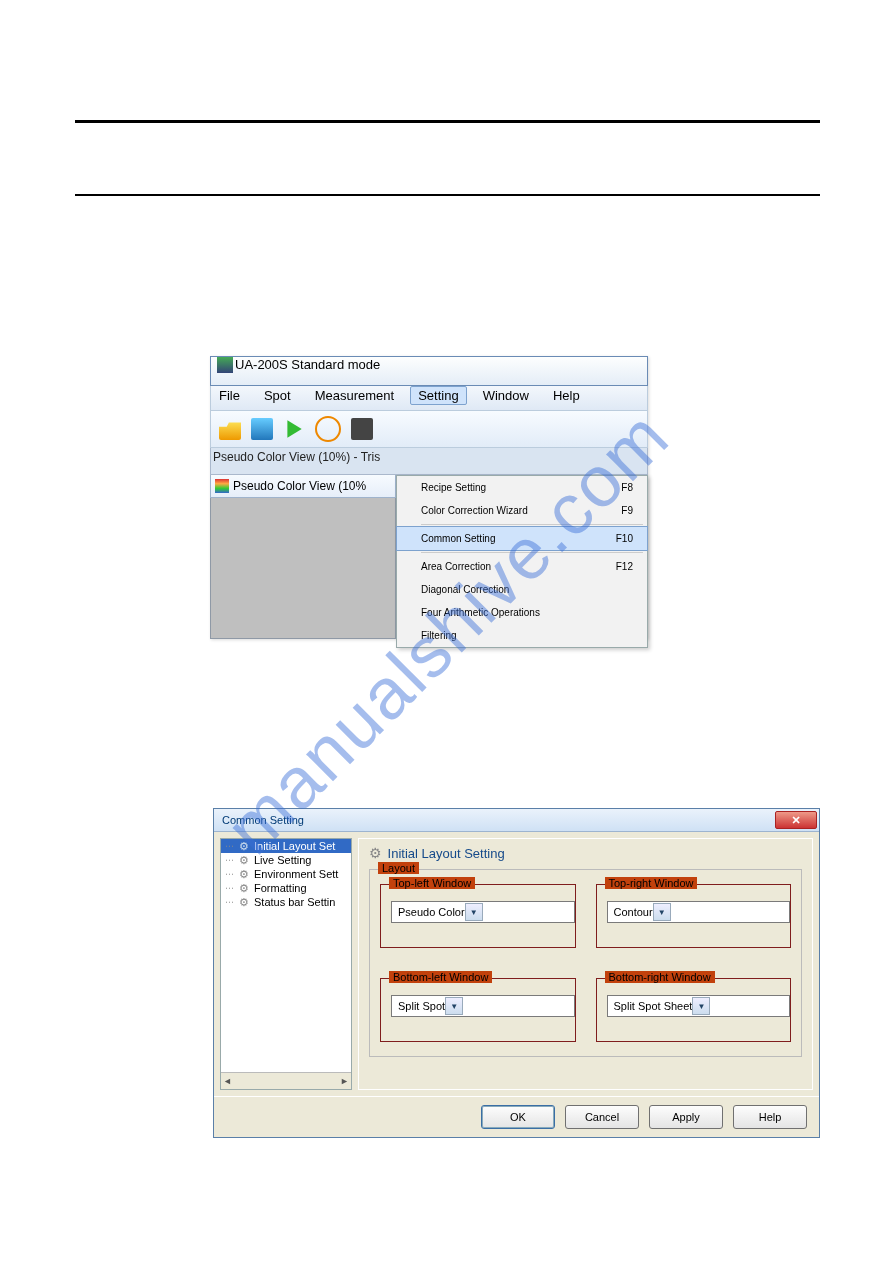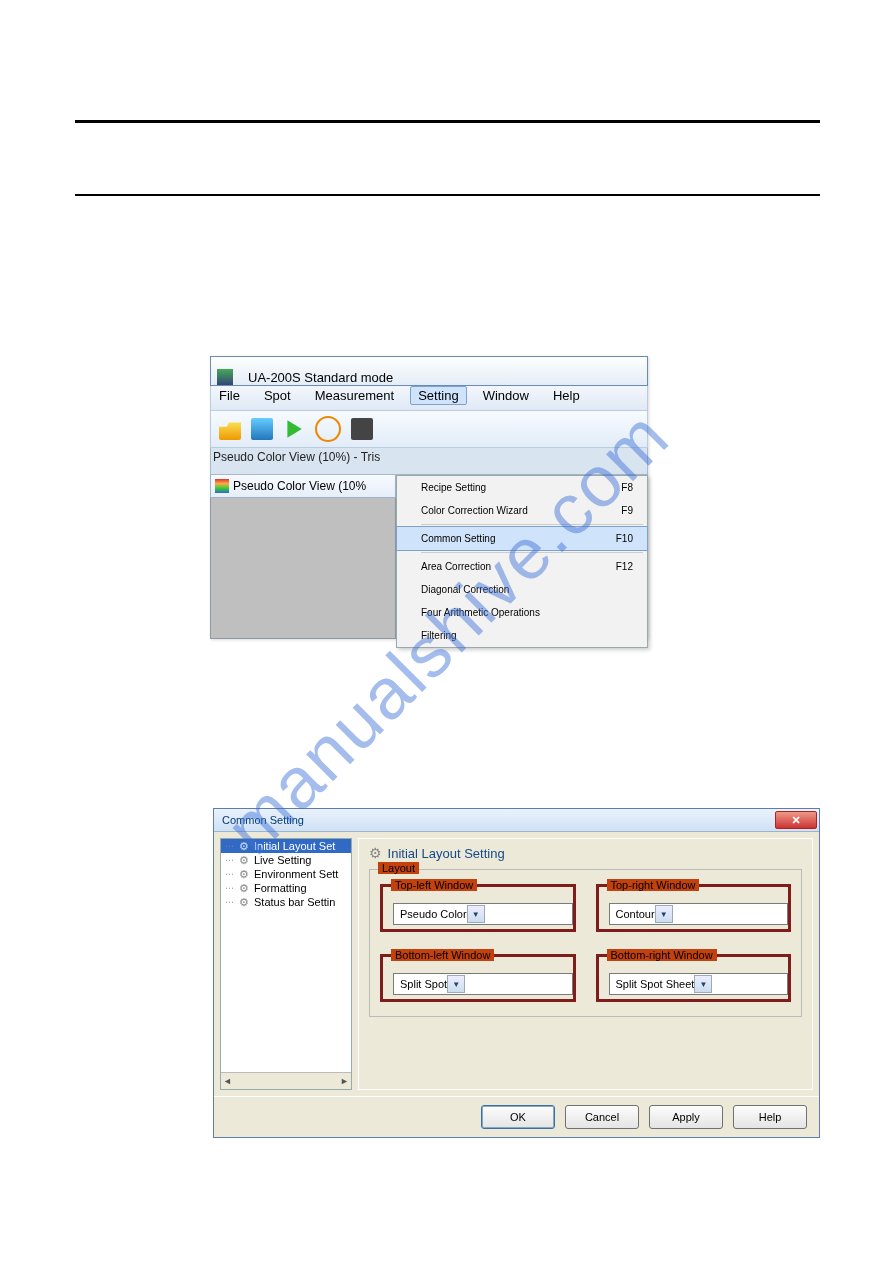--- a/index.html
+++ b/index.html
@@ -3,21 +3,21 @@
 <meta charset="utf-8">
 <style>
 body{margin:0;padding:0;background:#fff;font-family:Arial,sans-serif;width:893px;position:relative}
 .page{width:893px;height:1263px;position:relative;background:#fff}
 .thick-rule{position:absolute;left:75px;width:745px;height:3px;background:#000}
 .thin-rule{position:absolute;left:75px;width:745px;height:1.5px;background:#000}
 .watermark{position:absolute;left:50%;top:50%;transform:translate(-50%,-50%) rotate(-45deg);font-size:72px;font-weight:400;color:#3a6fd8;opacity:0.45;pointer-events:none;white-space:nowrap;letter-spacing:2px;z-index:50}
 
 
 .ss1{position:absolute;left:210px;top:356px;width:438px;font-family:"Segoe UI",sans-serif;font-size:13px;box-shadow:1px 1px 3px rgba(0,0,0,.15)}
-.ss1-titlebar{height:28px;background:linear-gradient(#fdfefe,#e4edf7);border:1px solid #6a8bb5;display:flex;align-items:flex-end;padding-left:6px;gap:15px}
+.ss1-titlebar{height:28px;background:linear-gradient(#fdfefe,#e4edf7);border:1px solid #6a8bb5;display:flex;align-items:flex-start;padding-left:6px;gap:2px}
 .ss1-appicon{width:16px;height:16px;background:linear-gradient(#4a5,#347);display:inline-block}
 .ss1-menubar{height:24px;background:linear-gradient(#f3f7fc,#dfe9f5);border:1px solid #bcd;border-top:none;display:flex;align-items:flex-start;padding-left:0;gap:8px}
 .ss1-menubar span{padding:2px 8px;cursor:default}
 .ss1-menubar .sel{background:#cfe3fb;border:1px solid #7da2ce;border-radius:2px;padding:1px 7px}
 .ss1-toolbar{height:36px;background:linear-gradient(#f7fbff,#e2ecf8);border:1px solid #bcd;border-top:none;display:flex;align-items:center;padding-left:8px;gap:10px}
 .tb-icon{width:22px;height:22px;display:inline-block;border-radius:2px}
 .ss1-sub{height:22px;background:#d9e4f1;border:1px solid #aab8cc;border-top:none;padding:2px 2px;font-size:12px;color:#222}
 .ss1-body{display:flex;position:relative}
 .ss1-client{width:186px;background:#404040}
 .ss1-childtitle{background:linear-gradient(#f7fbff,#e6eef9);border:1px solid #9fb3cc;border-top:none;height:22px;display:flex;align-items:center;padding-left:4px;gap:4px;font-size:12px}
@@ -39,21 +39,21 @@
 .ss2-tree .dot{font-size:9px;color:#888}
 .ss2-tree .gears{width:12px;height:12px;display:inline-block;color:#888;font-size:11px;line-height:12px;text-align:center}
 .ss2-tree .sel .gears{color:#cde}
 .ss2-hscroll{position:absolute;bottom:0;left:0;right:0;height:16px;background:#ece9d8;border-top:1px solid #bbb;display:flex;align-items:center;justify-content:space-between;padding:0 2px;font-size:9px;color:#555}
 .ss2-right{flex:1;background:#ece9d8;border:1px solid #fff;margin:6px 6px 6px 0;padding:6px 10px 10px 10px}
 .ss2-panetitle{display:flex;align-items:center;gap:6px;font-size:13px;color:#154a8a;margin-bottom:8px}
 .ss2-panetitle .gears{font-size:14px;color:#888}
 .ss2-group{border:1px solid #bbb;padding:10px 10px 14px 10px;position:relative}
 .ss2-group>legend,.ss2-legend{position:absolute;top:-8px;left:8px;background:#c2410c;padding:0 4px;font-size:11px}
 .ss2-row{display:flex;gap:20px;margin-top:4px}
-.ss2-sub{flex:1;border:3px solid #7f1d1d;padding:16px 10px 4px 10px;position:relative}
+.ss2-sub{flex:1;border:1px solid #7f1d1d;padding:16px 10px 24px 10px;position:relative}
 .ss2-sel{width:100%;height:20px;background:#fff;border:1px solid #7a7a7a;display:flex;align-items:center;padding:0 2px 0 6px;font-size:11px}
 .ss2-sel .arr{width:16px;height:16px;background:linear-gradient(#eef,#cde);border:1px solid #9ab;display:flex;align-items:center;justify-content:center;font-size:8px;color:#246}
 .ss2-btnrow{display:flex;justify-content:flex-end;gap:10px;padding:8px 12px;background:#ece9d8;border-top:1px solid #fff}
 .ss2-btn{width:72px;height:22px;background:linear-gradient(#fdfdfd,#e4e4e4);border:1px solid #707070;border-radius:3px;display:flex;align-items:center;justify-content:center;font-size:11px}
 .ss2-btn.def{border:1px solid #3a6ea5;box-shadow:0 0 0 1px #8ab inset}
 </style>
 </head>
 <body>
 
 <div class="page">
@@ -179,21 +179,21 @@
               </div>
             </div>
             <div class="ss2-sub">
               <span class="ss2-legend">Top-right Window</span>
               <div class="ss2-sel">
                 <span>Contour</span>
                 <span class="arr">▼</span>
               </div>
             </div>
           </div>
-          <div class="ss2-row" style="margin-top:22px">
+          <div class="ss2-row" style="margin-top:30px">
             <div class="ss2-sub">
               <span class="ss2-legend">Bottom-left Window</span>
               <div class="ss2-sel">
                 <span>Split Spot</span>
                 <span class="arr">▼</span>
               </div>
             </div>
             <div class="ss2-sub">
               <span class="ss2-legend">Bottom-right Window</span>
               <div class="ss2-sel">

